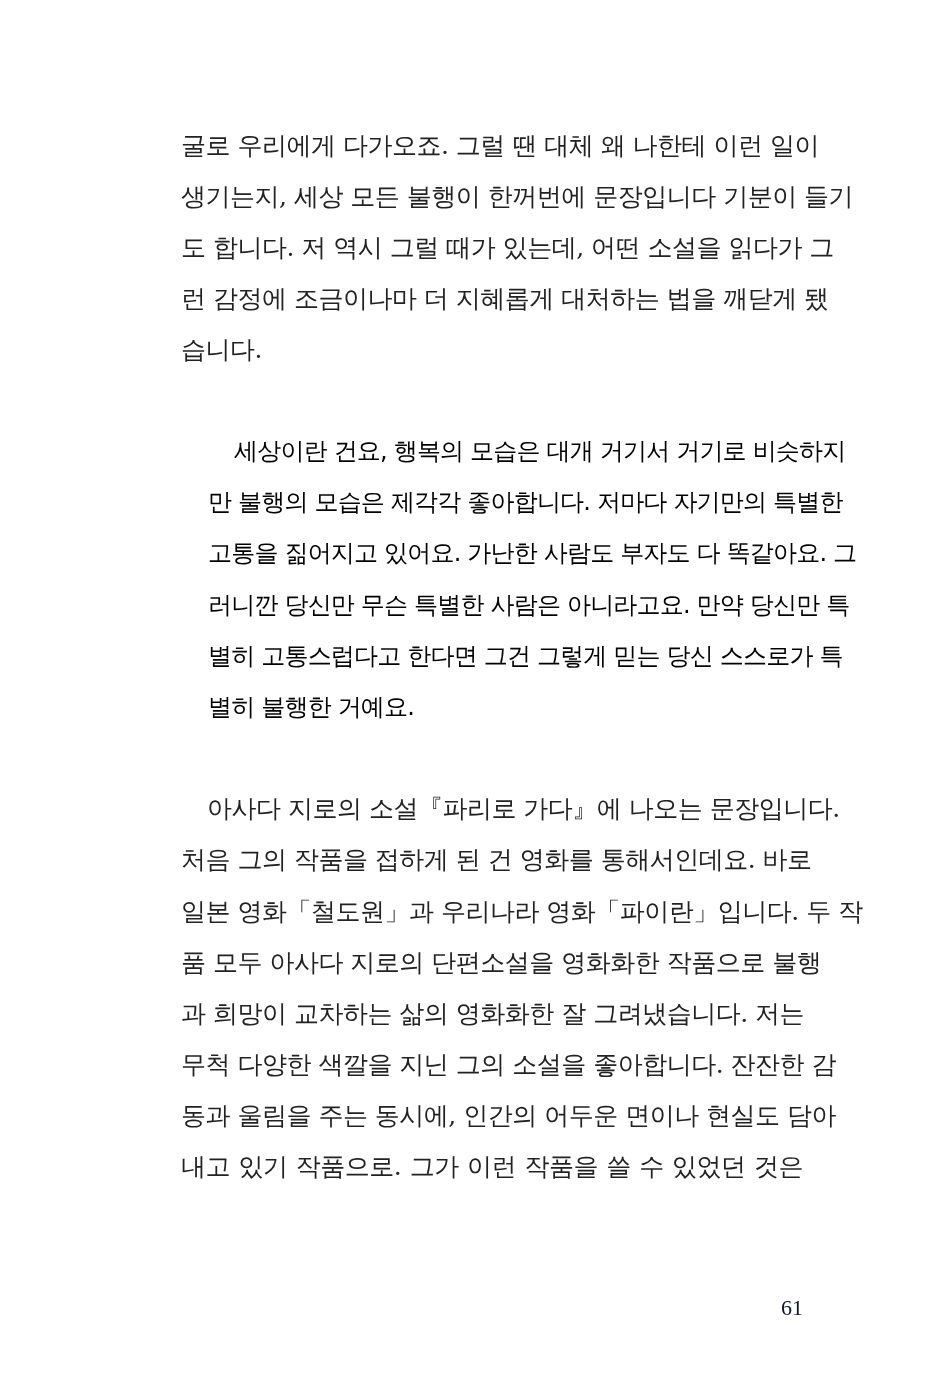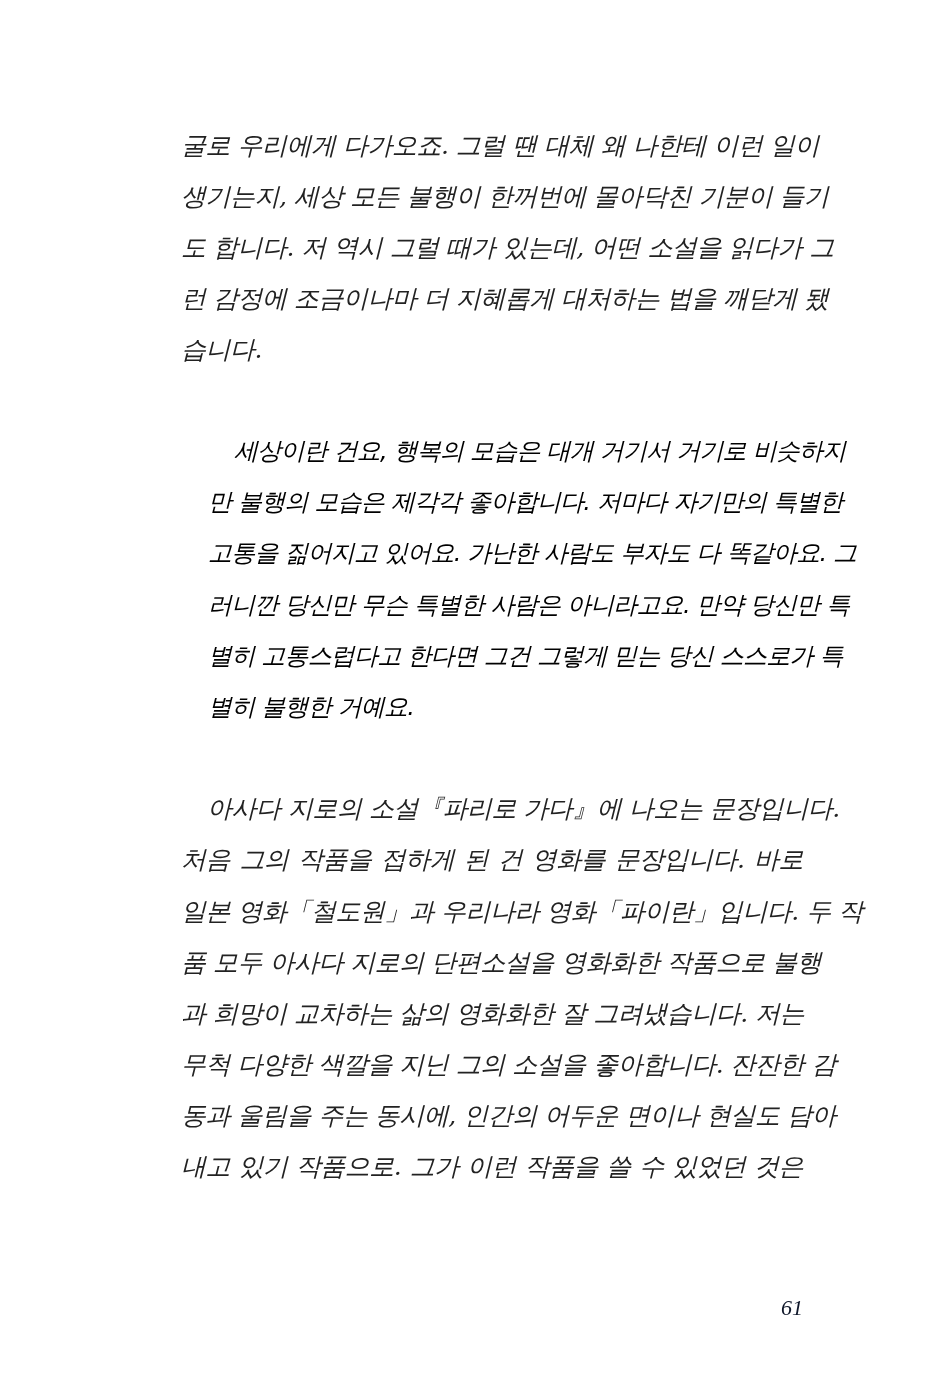--- a/index.html
+++ b/index.html
@@ -11,21 +11,21 @@
       width: 944px;
       height: 1400px;
       position: relative;
       overflow: hidden;
       font-family: "DejaVu Serif", "Liberation Serif", serif;
       color: #222222;
     }
     .page {
       position: absolute;
       left: 0; top: 0;
-      width: 944px; height: 1400px; font-style: italic;
+      width: 944px; height: 1400px;
     }
     .line {
       position: absolute;
       left: 181px;
       width: 622px;
       font-size: 25px;
       line-height: 30px;
       white-space: nowrap;
       text-align: justify;
       text-align-last: justify;
@@ -57,38 +57,38 @@
       color: #0f172a;
     }
   </style>
 </head>
 <body>
 
 <div class="page">
 
   <div>
     <div class="line" style="top:131px">굴로 우리에게 다가오죠. 그럴 땐 대체 왜 나한테 이런 일이</div>
-    <div class="line" style="top:182px">생기는지, 세상 모든 불행이 한꺼번에 몰아닥친 기분이 들기</div>
+    <div class="line" style="top:182px">생기는지, 세상 모든 불행이 한꺼번에 문장입니다 기분이 들기</div>
     <div class="line" style="top:233px">도 합니다. 저 역시 그럴 때가 있는데, 어떤 소설을 읽다가 그</div>
     <div class="line" style="top:284px">런 감정에 조금이나마 더 지혜롭게 대처하는 법을 깨닫게 됐</div>
     <div class="line last" style="top:335px">습니다.</div>
   </div>
 
   <div class="quote">
     <div class="line indent" style="top:436px">세상이란 건요, 행복의 모습은 대개 거기서 거기로 비슷하지</div>
     <div class="line" style="top:487px">만 불행의 모습은 제각각 좋아합니다. 저마다 자기만의 특별한</div>
     <div class="line" style="top:538px">고통을 짊어지고 있어요. 가난한 사람도 부자도 다 똑같아요. 그</div>
     <div class="line" style="top:590px">러니깐 당신만 무슨 특별한 사람은 아니라고요. 만약 당신만 특</div>
     <div class="line" style="top:641px">별히 고통스럽다고 한다면 그건 그렇게 믿는 당신 스스로가 특</div>
     <div class="line last" style="top:692px">별히 불행한 거예요.</div>
   </div>
 
   <div>
     <div class="line indent" style="top:794px">아사다 지로의 소설『파리로 가다』에 나오는 문장입니다.</div>
-    <div class="line" style="top:845px">처음 그의 작품을 접하게 된 건 영화를 문장입니다. 바로</div>
+    <div class="line" style="top:845px">처음 그의 작품을 접하게 된 건 영화를 통해서인데요. 바로</div>
     <div class="line" style="top:897px">일본 영화「철도원」과 우리나라 영화「파이란」입니다. 두 작</div>
     <div class="line" style="top:948px">품 모두 아사다 지로의 단편소설을 영화화한 작품으로 불행</div>
     <div class="line" style="top:999px">과 희망이 교차하는 삶의 영화화한 잘 그려냈습니다. 저는</div>
     <div class="line" style="top:1050px">무척 다양한 색깔을 지닌 그의 소설을 좋아합니다. 잔잔한 감</div>
     <div class="line" style="top:1101px">동과 울림을 주는 동시에, 인간의 어두운 면이나 현실도 담아</div>
     <div class="line" style="top:1152px">내고 있기 작품으로. 그가 이런 작품을 쓸 수 있었던 것은</div>
   </div>
 
   <div class="page-number">61</div>
 

